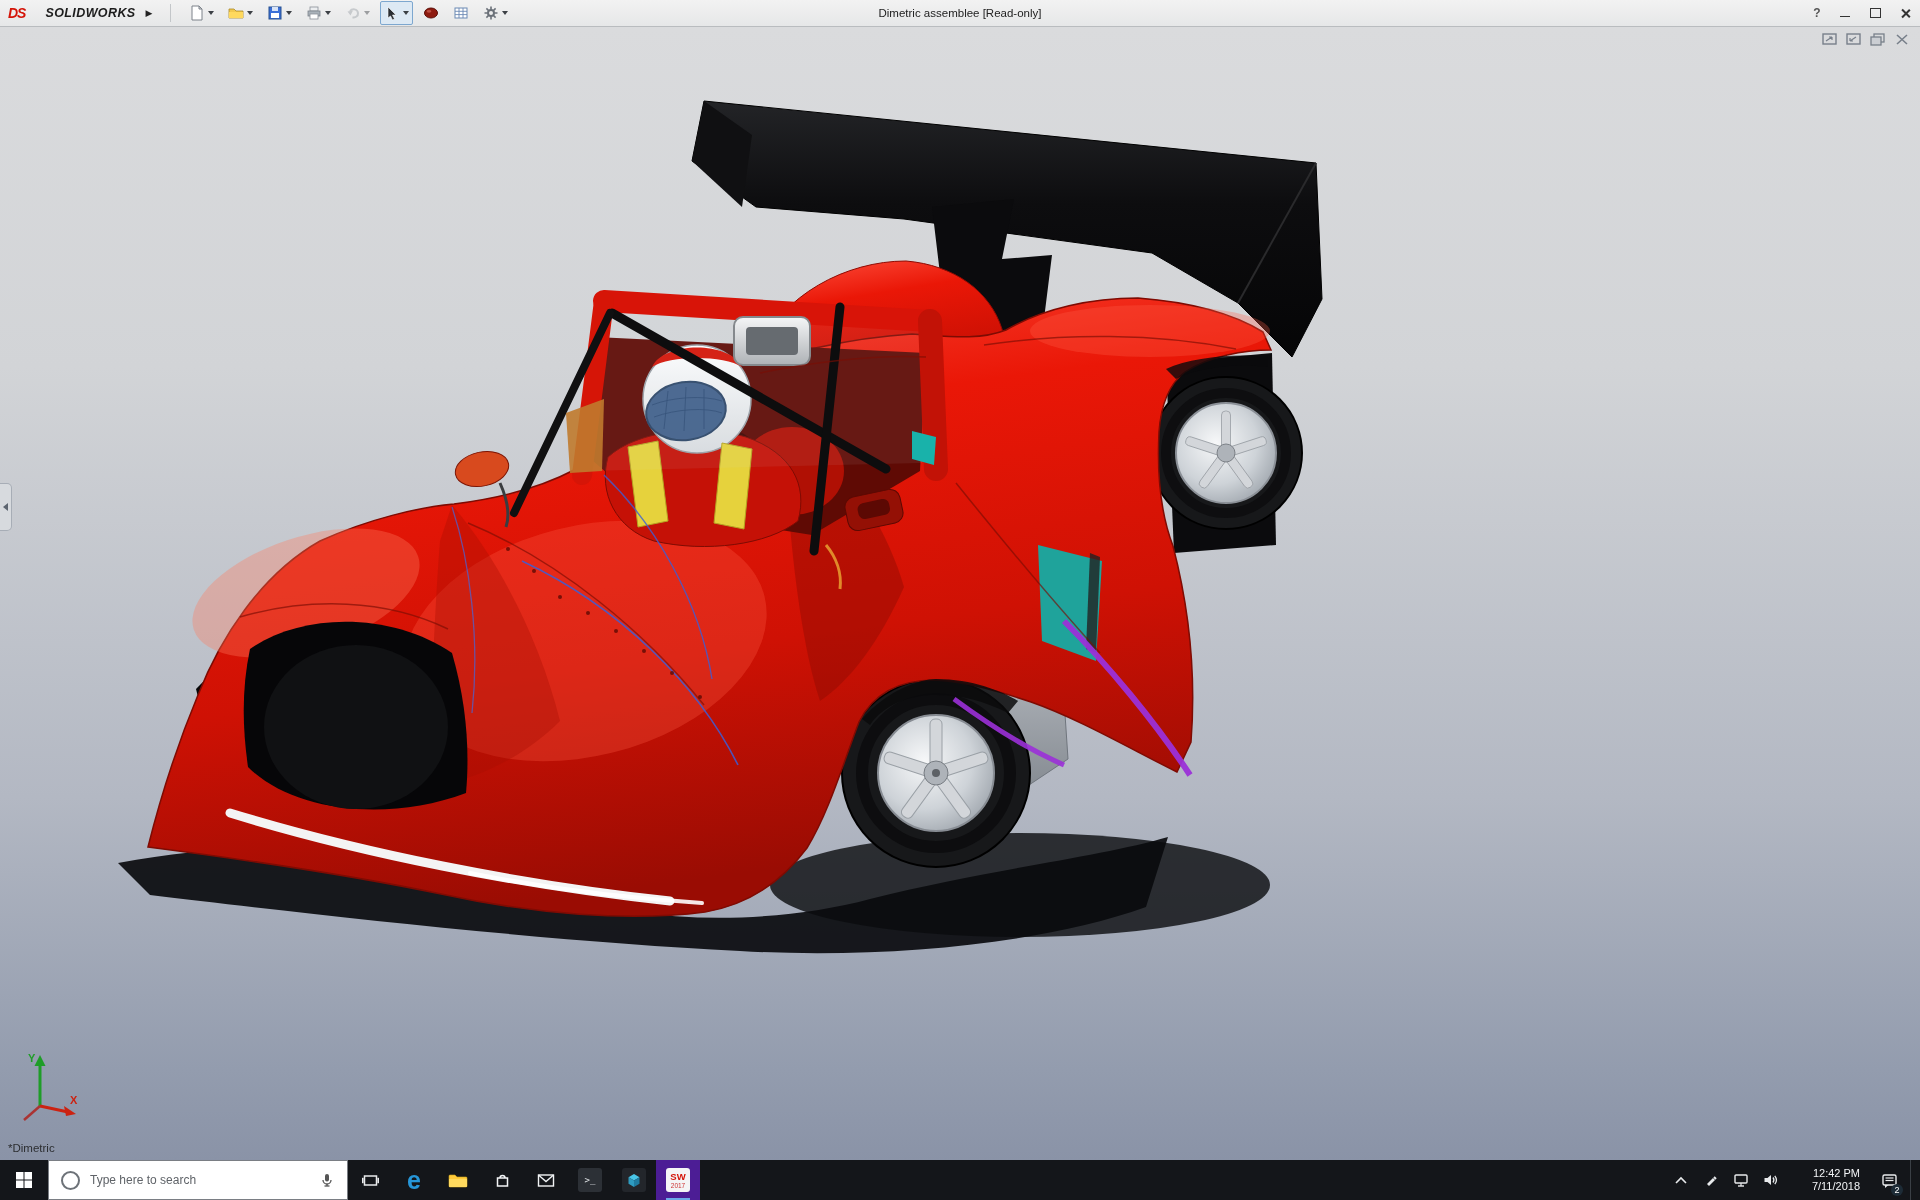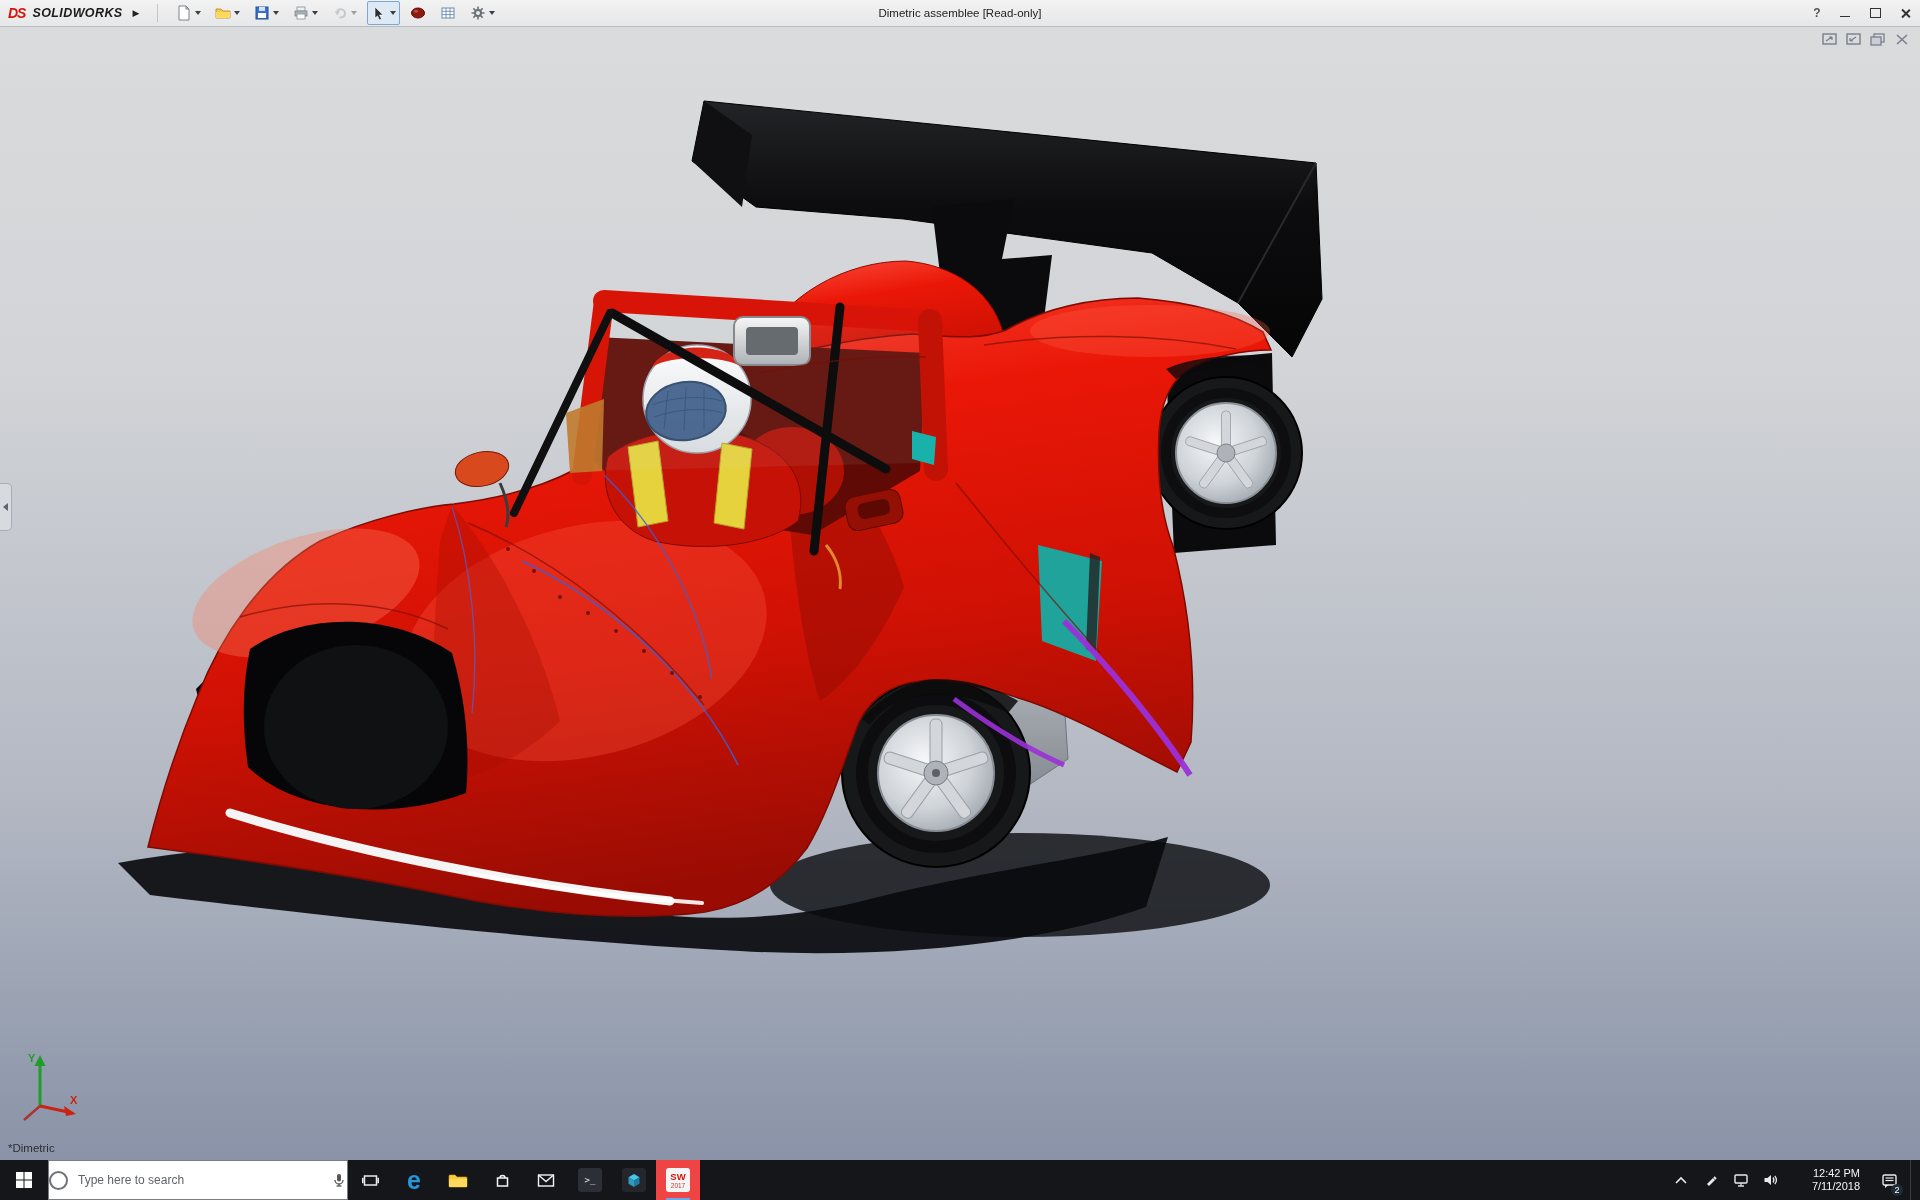--- a/index.html
+++ b/index.html
@@ -4,21 +4,21 @@
 <style>
   html,body{margin:0;padding:0;background:#000;}
   #root{position:relative;width:1920px;height:1200px;overflow:hidden;
         font-family:"Liberation Sans",sans-serif;-webkit-font-smoothing:antialiased;}
 
   
   #titlebar{position:absolute;top:0;left:0;width:1920px;height:26px;
     background:linear-gradient(180deg,#f2f2f2,#e6e7e8);
     border-bottom:1px solid #b9bcbf;display:flex;align-items:center;z-index:40;}
   .tb-left{display:flex;align-items:center;height:100%;padding-left:8px;gap:2px;}
-  .ds-mark{color:#d41408;font-weight:bold;font-style:italic;font-size:14px;letter-spacing:-1px;margin-right:5px;}
+  .ds-mark{color:#d41408;font-weight:bold;font-style:italic;font-size:14px;letter-spacing:-1px;margin-right:18px;}
   .brandname{font-weight:bold;font-size:12.5px;color:#1c1c1c;letter-spacing:.4px;margin-right:8px;font-style:italic;}
   .expander{font-size:9px;color:#222;margin-right:6px;cursor:pointer;}
   .tb-sep{width:1px;height:18px;background:#c3c6c9;margin:0 10px;}
   .tool{display:flex;align-items:center;height:22px;padding:0 3px;margin:0 2px;border:1px solid transparent;border-radius:2px;}
   .tool.active{border:1px solid #7da7cf;background:#dde9f4;}
   .tool.disabled{opacity:.45;}
   .caret{width:0;height:0;border-left:3.5px solid transparent;border-right:3.5px solid transparent;
          border-top:4px solid #3c4045;margin-left:3px;}
   .tb-title{position:absolute;left:50%;transform:translateX(-50%);font-size:11.5px;color:#222;white-space:nowrap;}
   .tb-right{position:absolute;right:0;top:0;height:26px;display:flex;align-items:center;}
@@ -40,35 +40,35 @@
     border:1px solid #a7adb6;border-left:none;border-radius:0 5px 5px 0;display:flex;align-items:center;justify-content:center;}
   .flyout-arrow .tri{width:0;height:0;border-top:4px solid transparent;border-bottom:4px solid transparent;border-right:5px solid #5d6570;}
   .triad{position:absolute;left:8px;bottom:30px;}
   .view-label{position:absolute;left:8px;bottom:6px;font-size:11.5px;color:#2c2e31;margin-top:11px;}
 
   
   #taskbar{position:absolute;left:0;bottom:0;width:1920px;height:40px;background:#14161a;
     display:flex;align-items:stretch;z-index:50;color:#e9ebee;}
   .tb-item{width:44px;display:flex;align-items:center;justify-content:center;position:relative;}
   #start{width:48px;}
-  .searchbox{width:300px;background:#ffffff;display:flex;align-items:center;padding:0 0;gap:8px;border:1px solid #7a7e84;box-sizing:border-box;}
+  .searchbox{width:300px;background:#ffffff;display:flex;align-items:center;padding:0 12px;gap:8px;border:1px solid #7a7e84;box-sizing:border-box;}
   .cortana-ring{width:15px;height:15px;border:2px solid #6d7278;border-radius:50%;flex:0 0 auto;}
   .searchbox input{border:none;outline:none;flex:1;font-size:12px;color:#444;background:transparent;
     font-family:"Liberation Sans",sans-serif;}
   .searchbox input::placeholder{color:#5f6368;}
   .tile{width:24px;height:24px;border-radius:3px;display:flex;flex-direction:column;align-items:center;justify-content:center;}
   .tile.dark{background:#2c3036;}
   .tile.dark2{background:#23262b;}
   .tile.sw{background:#f4f5f6;}
   .glyph-console{font-family:"DejaVu Sans Mono",monospace;font-size:9px;color:#dfe3e6;line-height:10px;}
   .edge-e{color:#2696d8;font-size:25px;font-weight:bold;line-height:24px;}
   .sw-label{color:#d41408;font-weight:bold;font-size:9.5px;line-height:10px;}
   .sw-year{color:#c33;font-size:6.5px;line-height:7px;}
   .tb-item.running::after{content:"";position:absolute;bottom:0;left:10px;right:10px;height:2.5px;background:#6aa9e8;}
-  .tb-item.running{background:#ef4444;}
+  .tb-item.running{background:#4c1d95;}
   .tb-spacer{flex:1;}
   .tray{display:flex;align-items:center;gap:4px;padding-right:4px;}
   .tray-ic{width:26px;height:40px;display:flex;align-items:center;justify-content:center;}
   .clock{text-align:right;font-size:11px;line-height:13.5px;color:#f2f4f6;padding:0 8px;margin-left:16px;}
   .action{position:relative;width:34px;height:40px;display:flex;align-items:center;justify-content:center;}
   .badge{position:absolute;right:3px;bottom:4px;font-size:9px;color:#fff;background:#1d2b36;
     border-radius:50%;width:12px;height:12px;line-height:12px;text-align:center;}
   .show-desktop{width:5px;border-left:1px solid #3a3f45;height:40px;}
 </style>
 </head>

